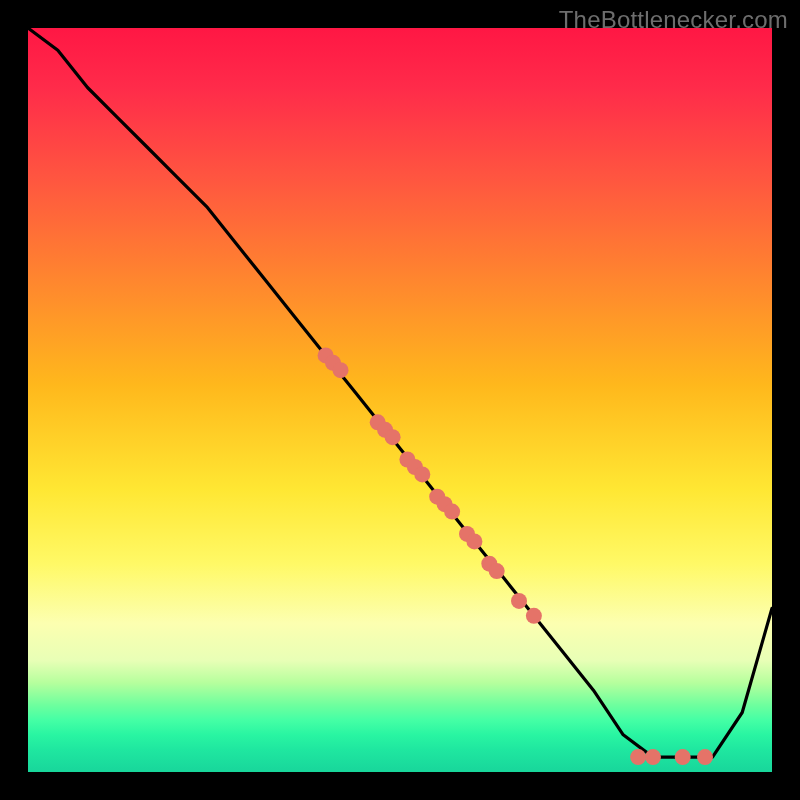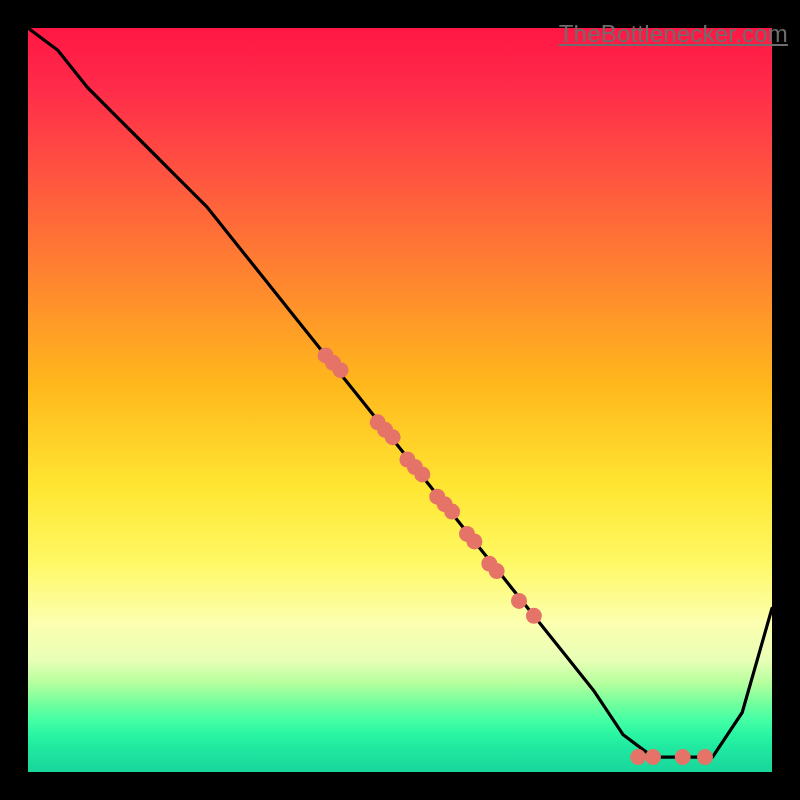--- a/index.html
+++ b/index.html
@@ -38,29 +38,28 @@
       #b6ff9d 88%,
       #6eff9e 91%,
       #45ffa5 93%,
       #29f5a2 95%,
       #1fe7a0 97%,
       #18d69b 100%
     );
   }
   .watermark {
     position: absolute;
-    top: 20px;
+    top: 6px;
     right: 12px;
     color: #6d6d6d;
     font-size: 24px;
     font-weight: 500;
     font-family: Arial, Helvetica, sans-serif;
     letter-spacing: 0.2px;
     user-select: none;
-    text-decoration: underline;
   }
   svg.overlay {
     position: absolute;
     left: 28px;
     top: 28px;
     width: 744px;
     height: 744px;
     overflow: visible;
   }
   .curve {

